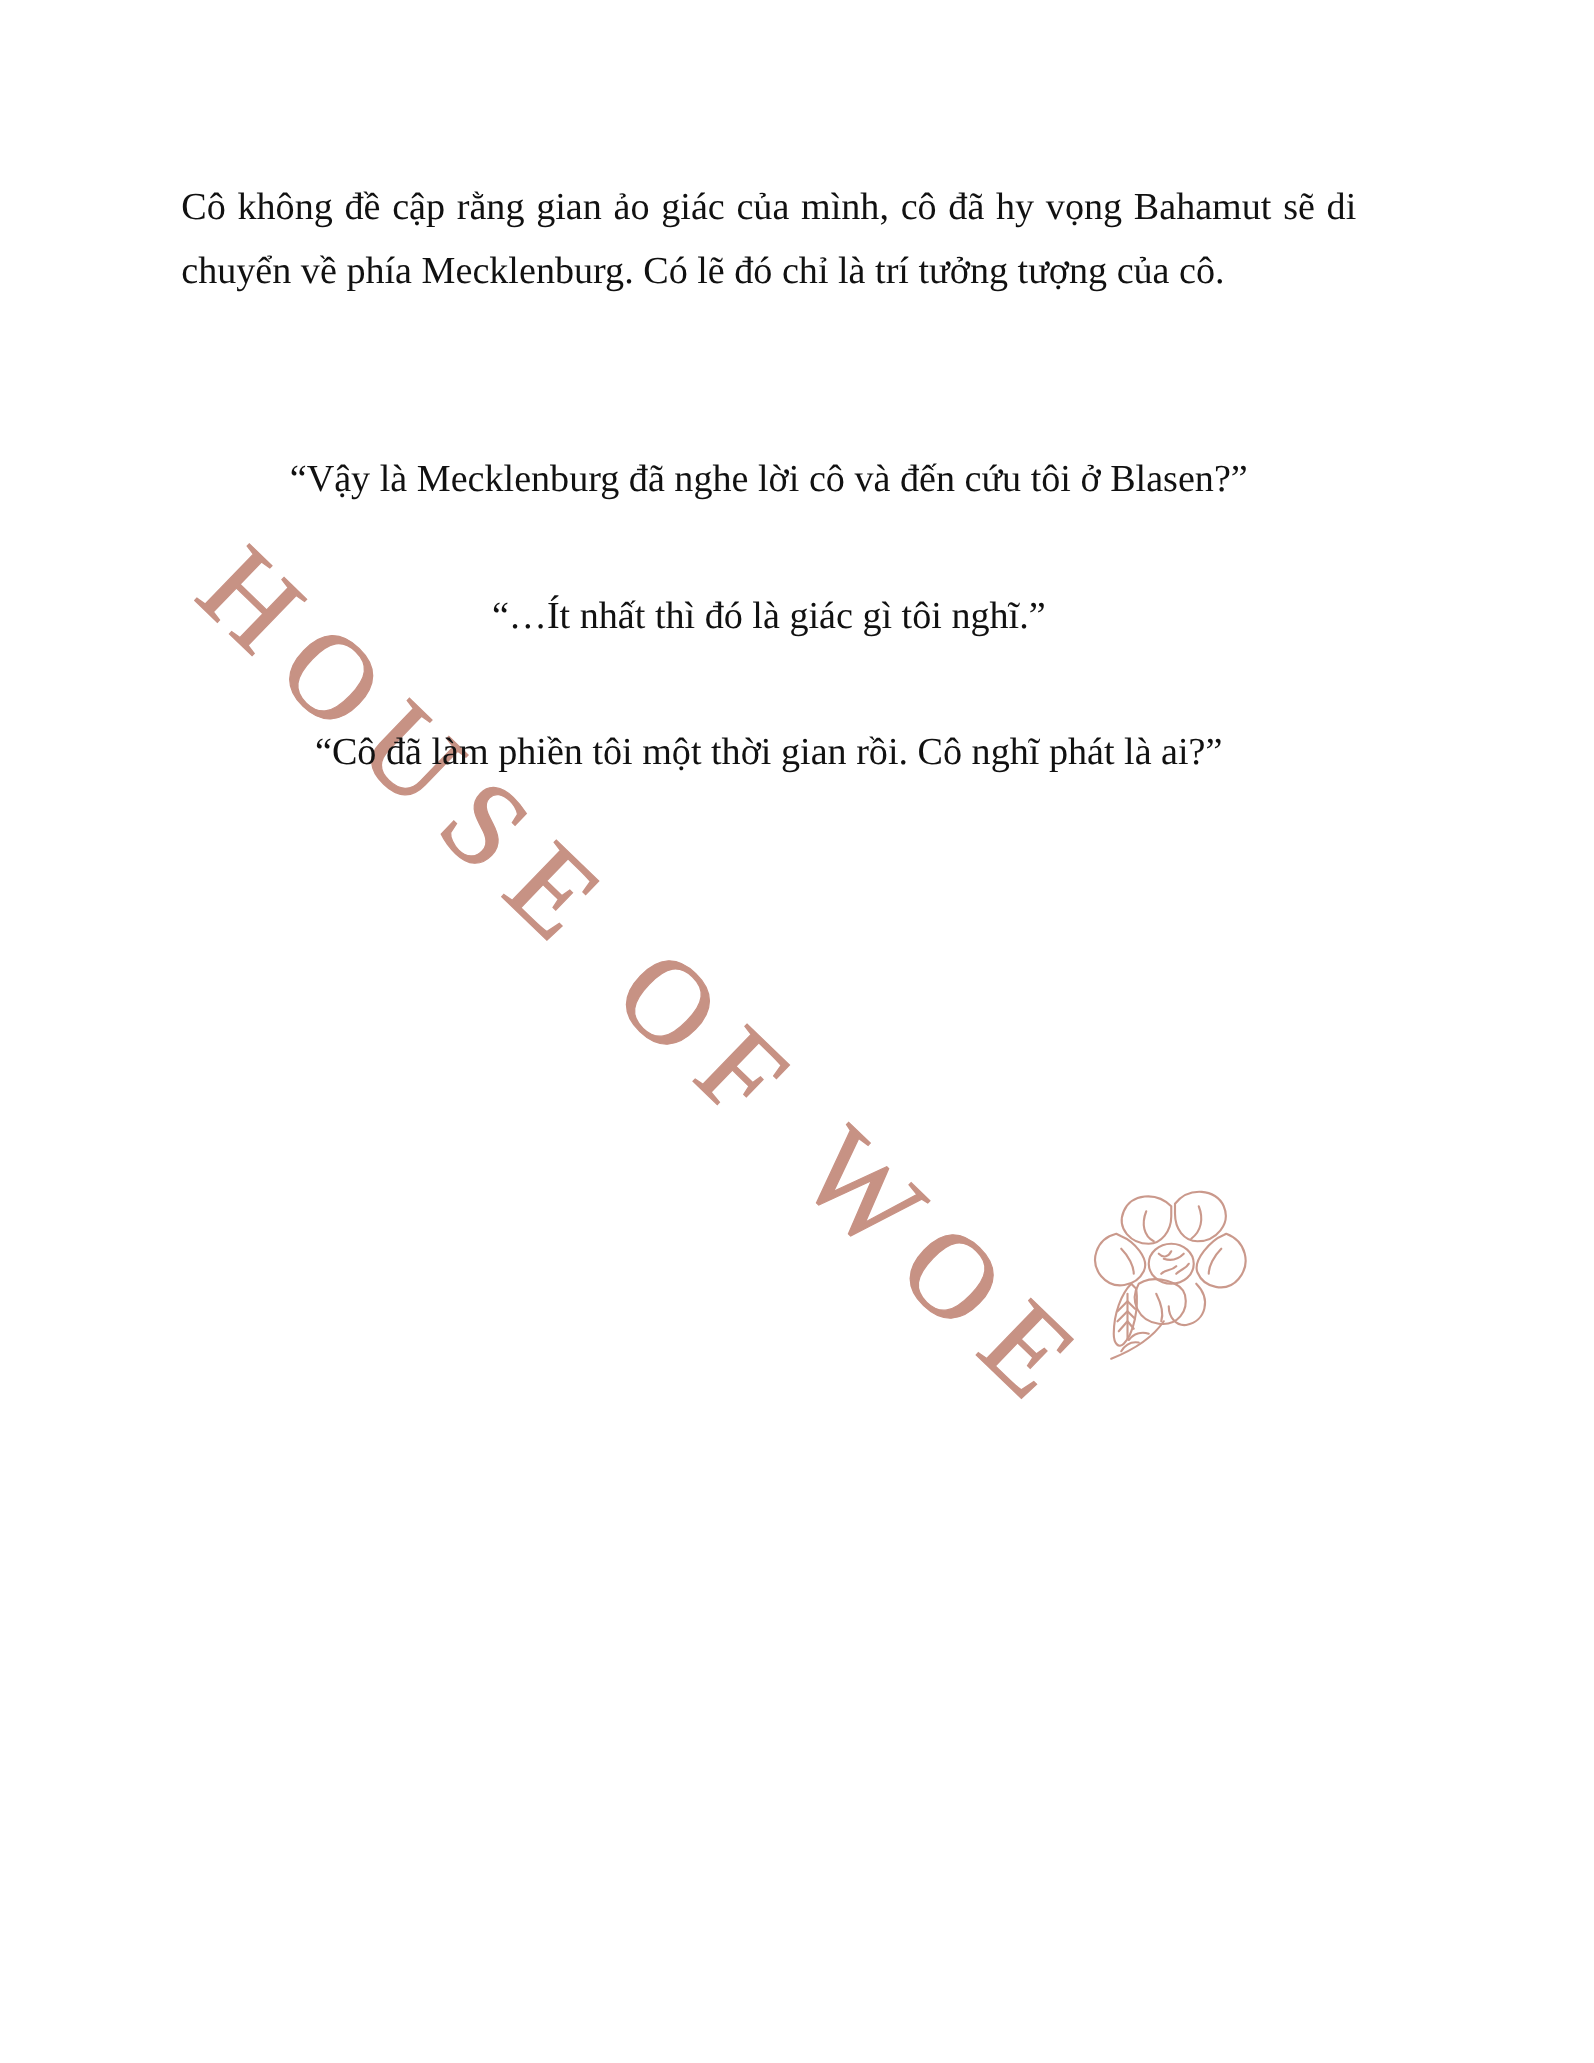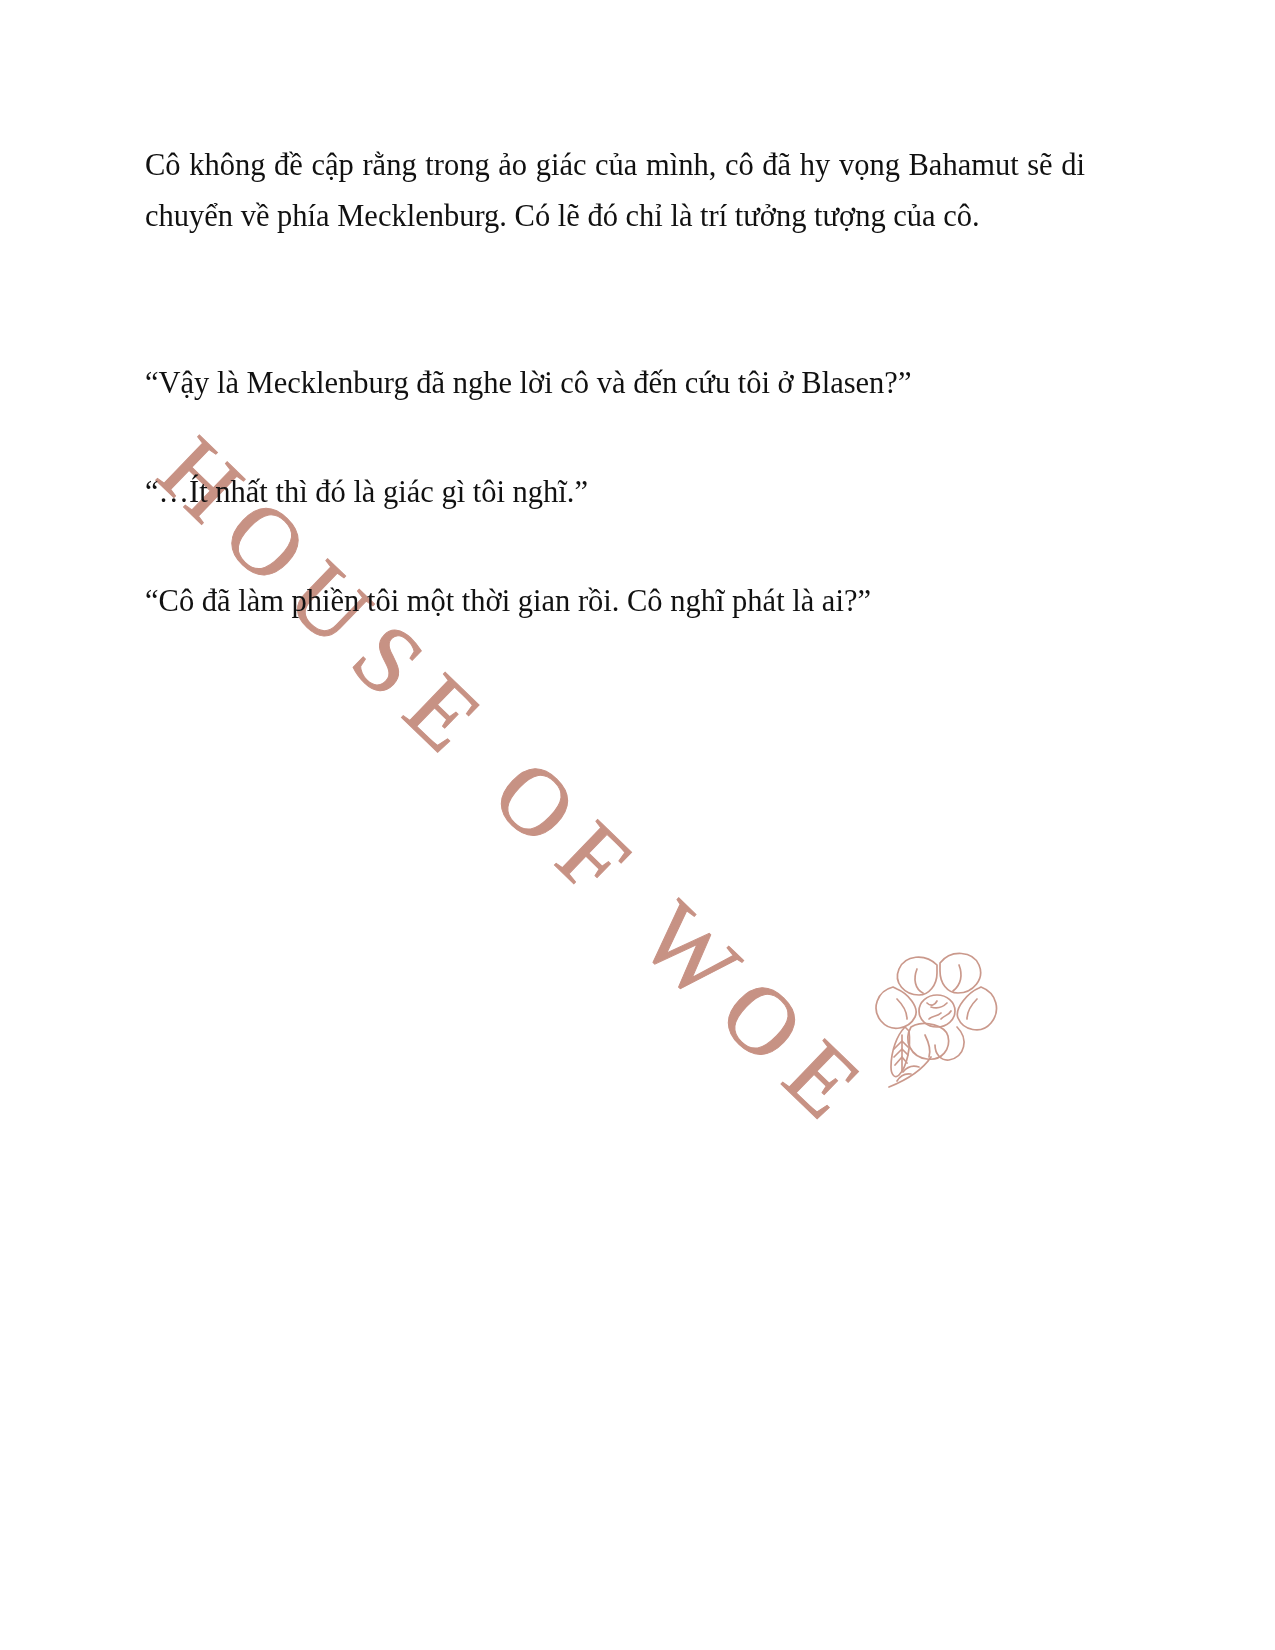--- a/index.html
+++ b/index.html
@@ -66,21 +66,21 @@
   p.para {
     margin: 0 0 0 0;
     font-size: 30.5px;
     line-height: 51px;
     text-align: justify;
     text-justify: inter-word;
     color: #111111;
     word-spacing: 0px;
   }
   p.para.nojust {
-    text-align: left;
+    text-align: center;
   }
   .spacer-lg { height: 58px; }
   .spacer-md { height: 58px; }
 </style>
 </head>
 <body>
 
 <div class="page">
 
   <div class="watermark-layer">
@@ -115,21 +115,21 @@
         <path d="M57 106 L 49 114 M57 114 L 49 122 M57 122 L 50 130 M57 106 L 63 112 M57 114 L 63 120 M57 122 L 62 128"></path>
 
         <path d="M74 132 C 68 130, 62 132, 58 137"></path>
         <path d="M66 139 C 60 138, 55 141, 52 146"></path>
       </g>
     </svg>
   </div>
 
   <div class="content">
 
-    <p class="para">Cô không đề cập rằng trong ảo giác của mình, cô đã hy vọng Bahamut sẽ di chuyển về phía Mecklenburg. Có lẽ đó chỉ là trí tưởng tượng của cô.</p>
+    <p class="para">Cô không đề cập rằng gian ảo giác của mình, cô đã hy vọng Bahamut sẽ di chuyển về phía Mecklenburg. Có lẽ đó chỉ là trí tưởng tượng của cô.</p>
     <div class="spacer-lg"></div>
 
     <div class="spacer-lg"></div>
 
     <p class="para nojust">“Vậy là Mecklenburg đã nghe lời cô và đến cứu tôi ở Blasen?”</p>
     <div class="spacer-md"></div>
 
     <p class="para nojust">“…Ít nhất thì đó là giác gì tôi nghĩ.”</p>
     <div class="spacer-md"></div>
 

